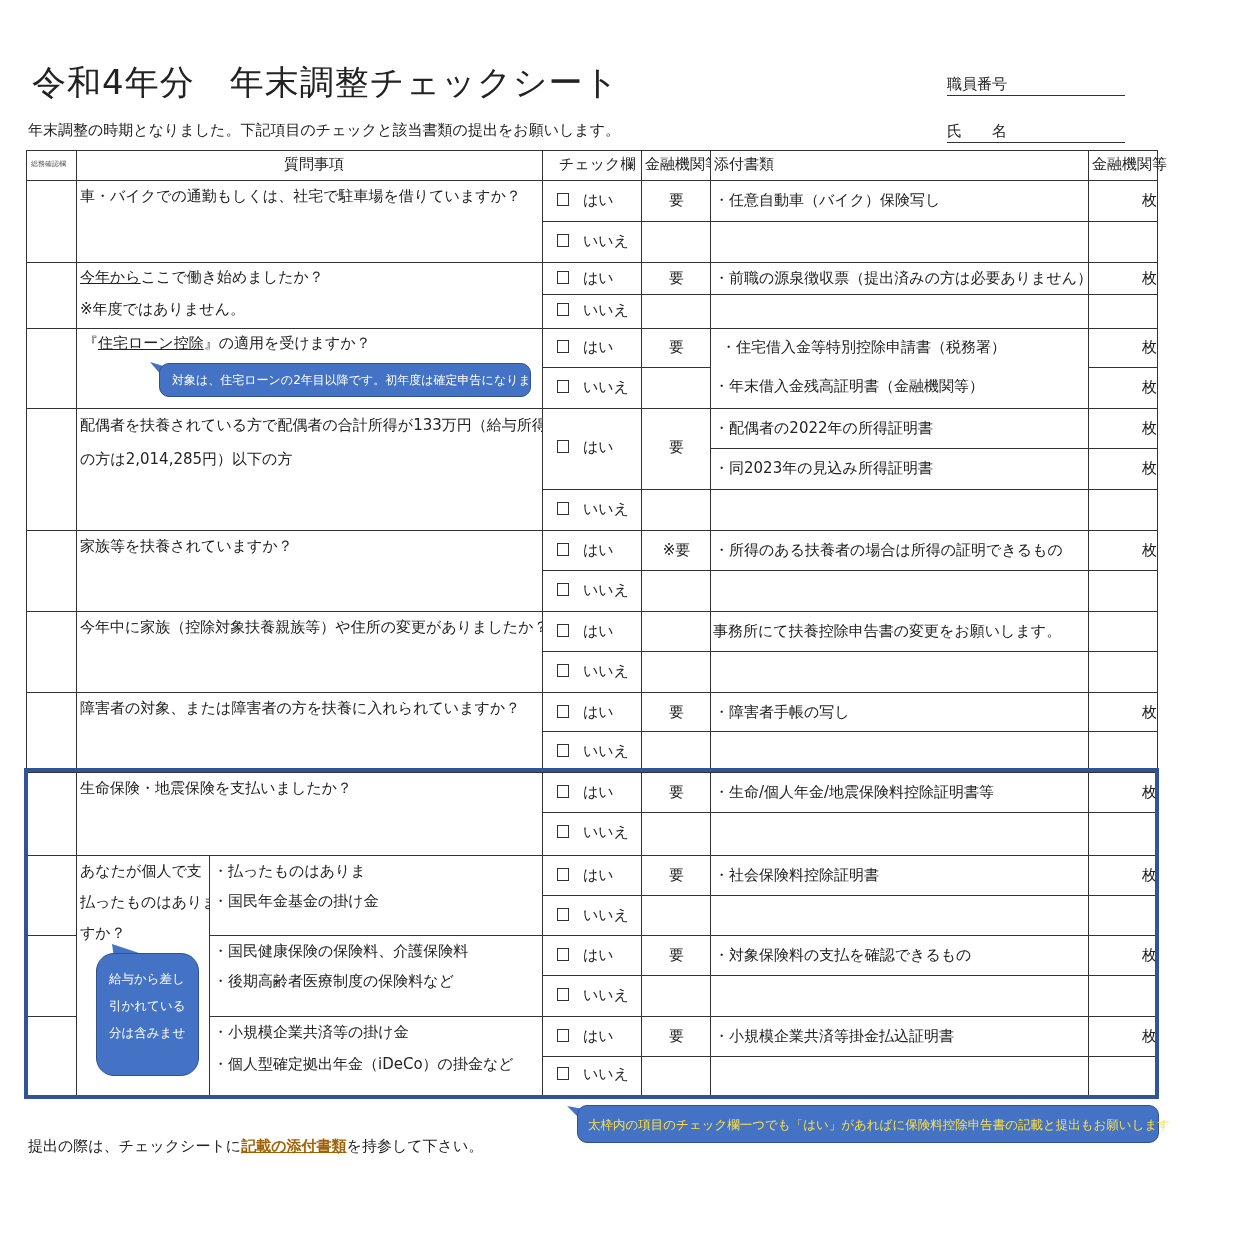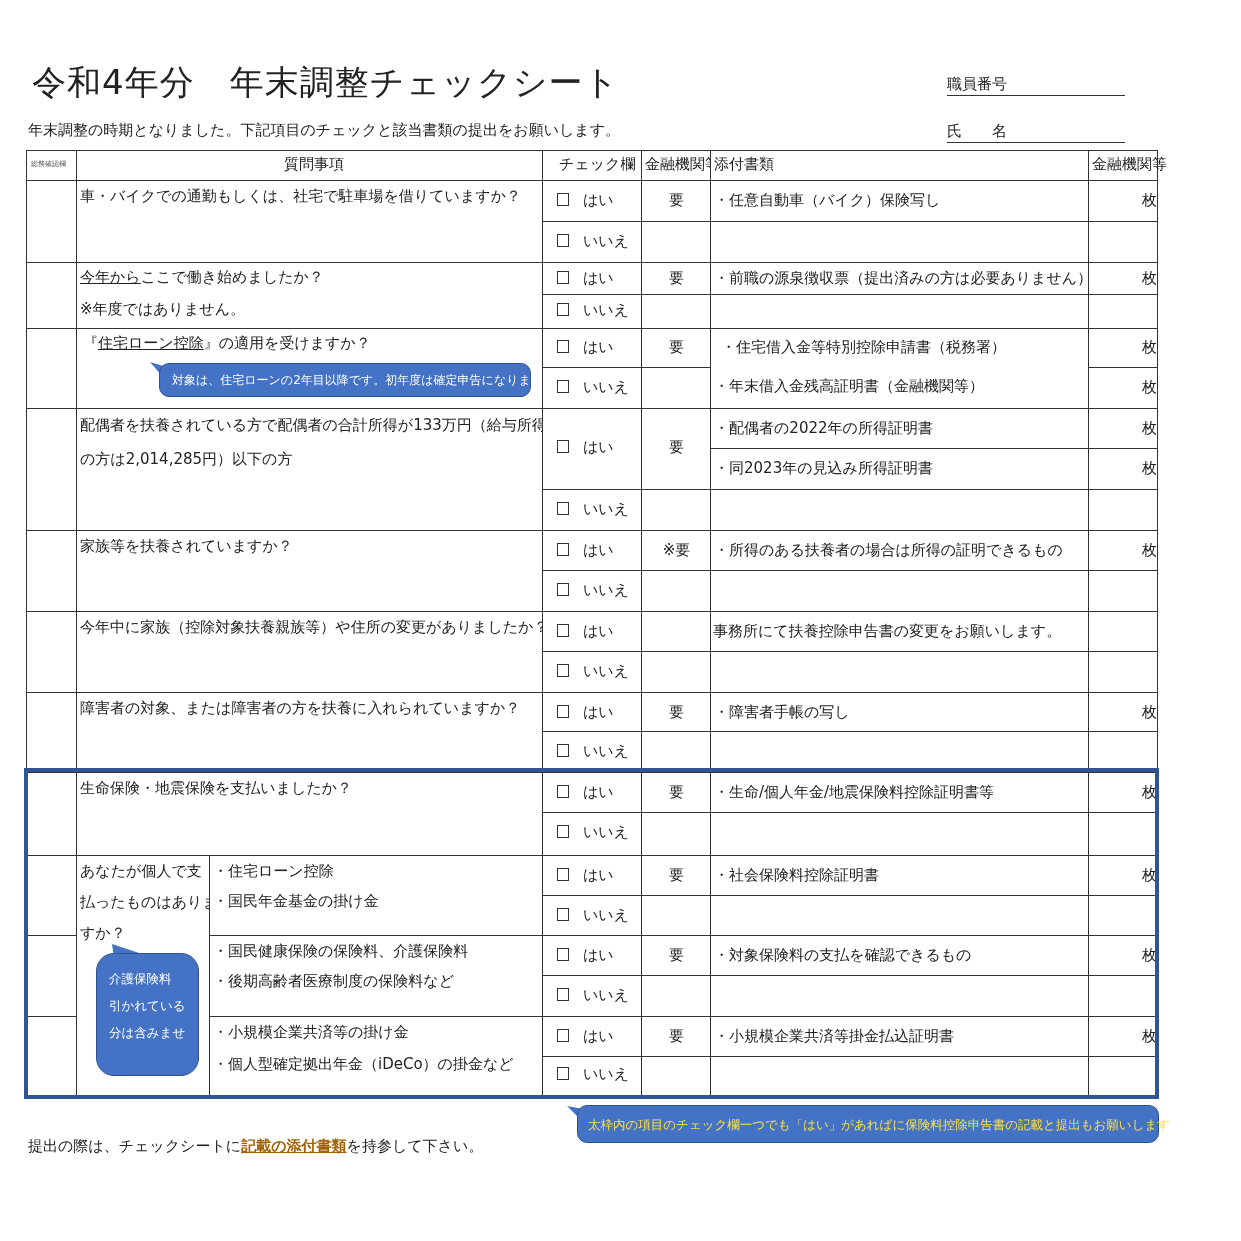--- a/index.html
+++ b/index.html
@@ -251,21 +251,21 @@
   <div class="cell" style="left:26px; top:935px; width:52px; height:83px;"></div>
   <div class="cell" style="left:26px; top:1016px; width:52px; height:80px;"></div>
 
   <div class="cell" style="left:76px; top:855px; width:135px; height:241px;">
     <span class="txt" style="left:3px; top:6px;">あなたが個人で支</span>
     <span class="txt" style="left:3px; top:37px;">払ったものはありま</span>
     <span class="txt" style="left:3px; top:68px;">すか？</span>
   </div>
 
   <div class="cell" style="left:209px; top:855px; width:335px; height:82px;">
-    <span class="txt" style="left:3px; top:6px;">・住宅ローン控除</span>
+    <span class="txt" style="left:3px; top:6px;">・払ったものはありま</span>
     <span class="txt" style="left:3px; top:36px;">・国民年金基金の掛け金</span>
   </div>
   <div class="cell" style="left:542px; top:855px; width:101px; height:42px;">
     <span class="chk" style="left:14px; top:10px;"><span class="box"></span><span>はい</span></span>
   </div>
   <div class="cell" style="left:542px; top:895px; width:101px; height:42px;">
     <span class="chk" style="left:14px; top:10px;"><span class="box"></span><span>いいえ</span></span>
   </div>
   <div class="cell" style="left:641px; top:855px; width:71px; height:42px;">
     <span class="req" style="left:0; top:10px;">要</span>
@@ -333,21 +333,21 @@
   <polygon points="0,0 20,6 12,14" fill="#4472c4"></polygon>
 </svg>
 <div class="bubble" style="left:159px; top:363px; width:372px; height:34px;">
   <span class="txt" style="left:12px; top:8px; font-size:12px; color:#fff;">対象は、住宅ローンの2年目以降です。初年度は確定申告になります。</span>
 </div>
 
 <svg class="abs" style="left:108px; top:944px;" width="40" height="14">
   <polygon points="4,0 40,12 6,14" fill="#4472c4"></polygon>
 </svg>
 <div class="bubble" style="left:96px; top:953px; width:103px; height:123px; border-radius:18px;">
-  <span class="txt" style="left:12px; top:17px; font-size:12.5px; color:#fff;">介護保険料</span>
+  <span class="txt" style="left:12px; top:17px; font-size:12.5px; color:#fff;">給与から差し</span>
   <span class="txt" style="left:12px; top:44px; font-size:12.5px; color:#fff;">引かれている</span>
   <span class="txt" style="left:12px; top:71px; font-size:12.5px; color:#fff;">分は含みませ</span>
 </div>
 
 <svg class="abs" style="left:567px; top:1106px;" width="22" height="14">
   <polygon points="0,0 22,4 14,14" fill="#4472c4"></polygon>
 </svg>
 <div class="bubble" style="left:577px; top:1105px; width:582px; height:38px;">
   <span class="txt" style="left:10px; top:11px; font-size:12.5px; color:#fde047;">太枠内の項目のチェック欄一つでも「はい」があればに保険料控除申告書の記載と提出もお願いします</span>
 </div>

